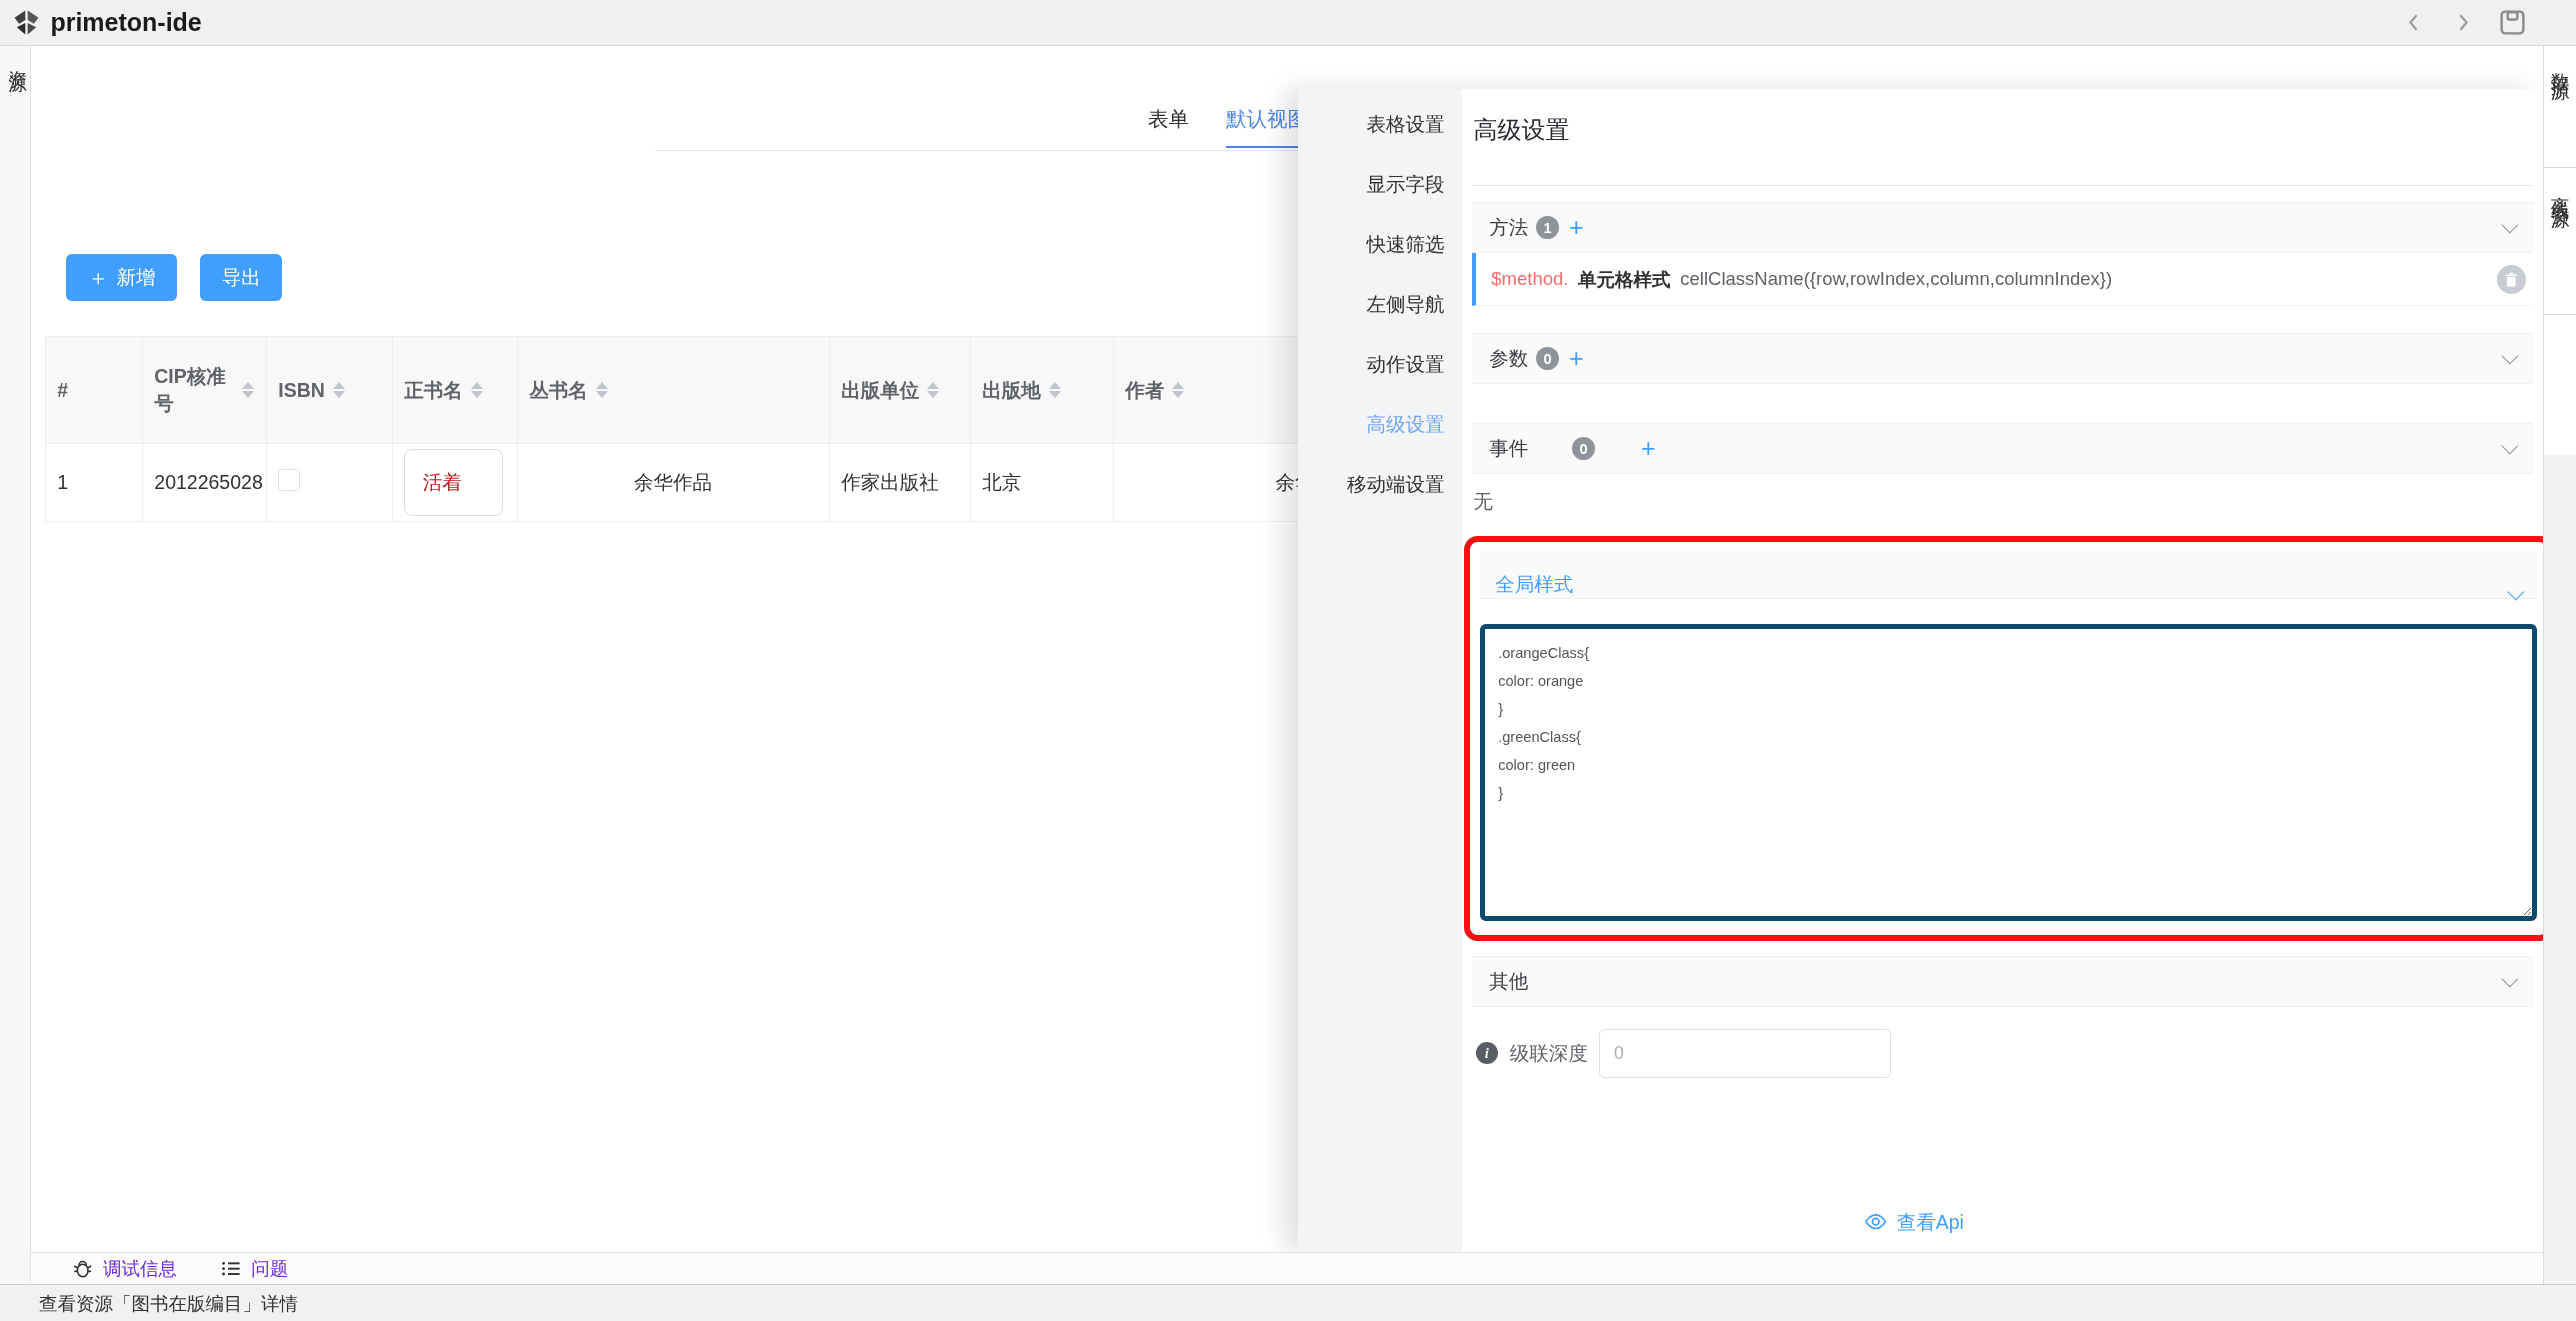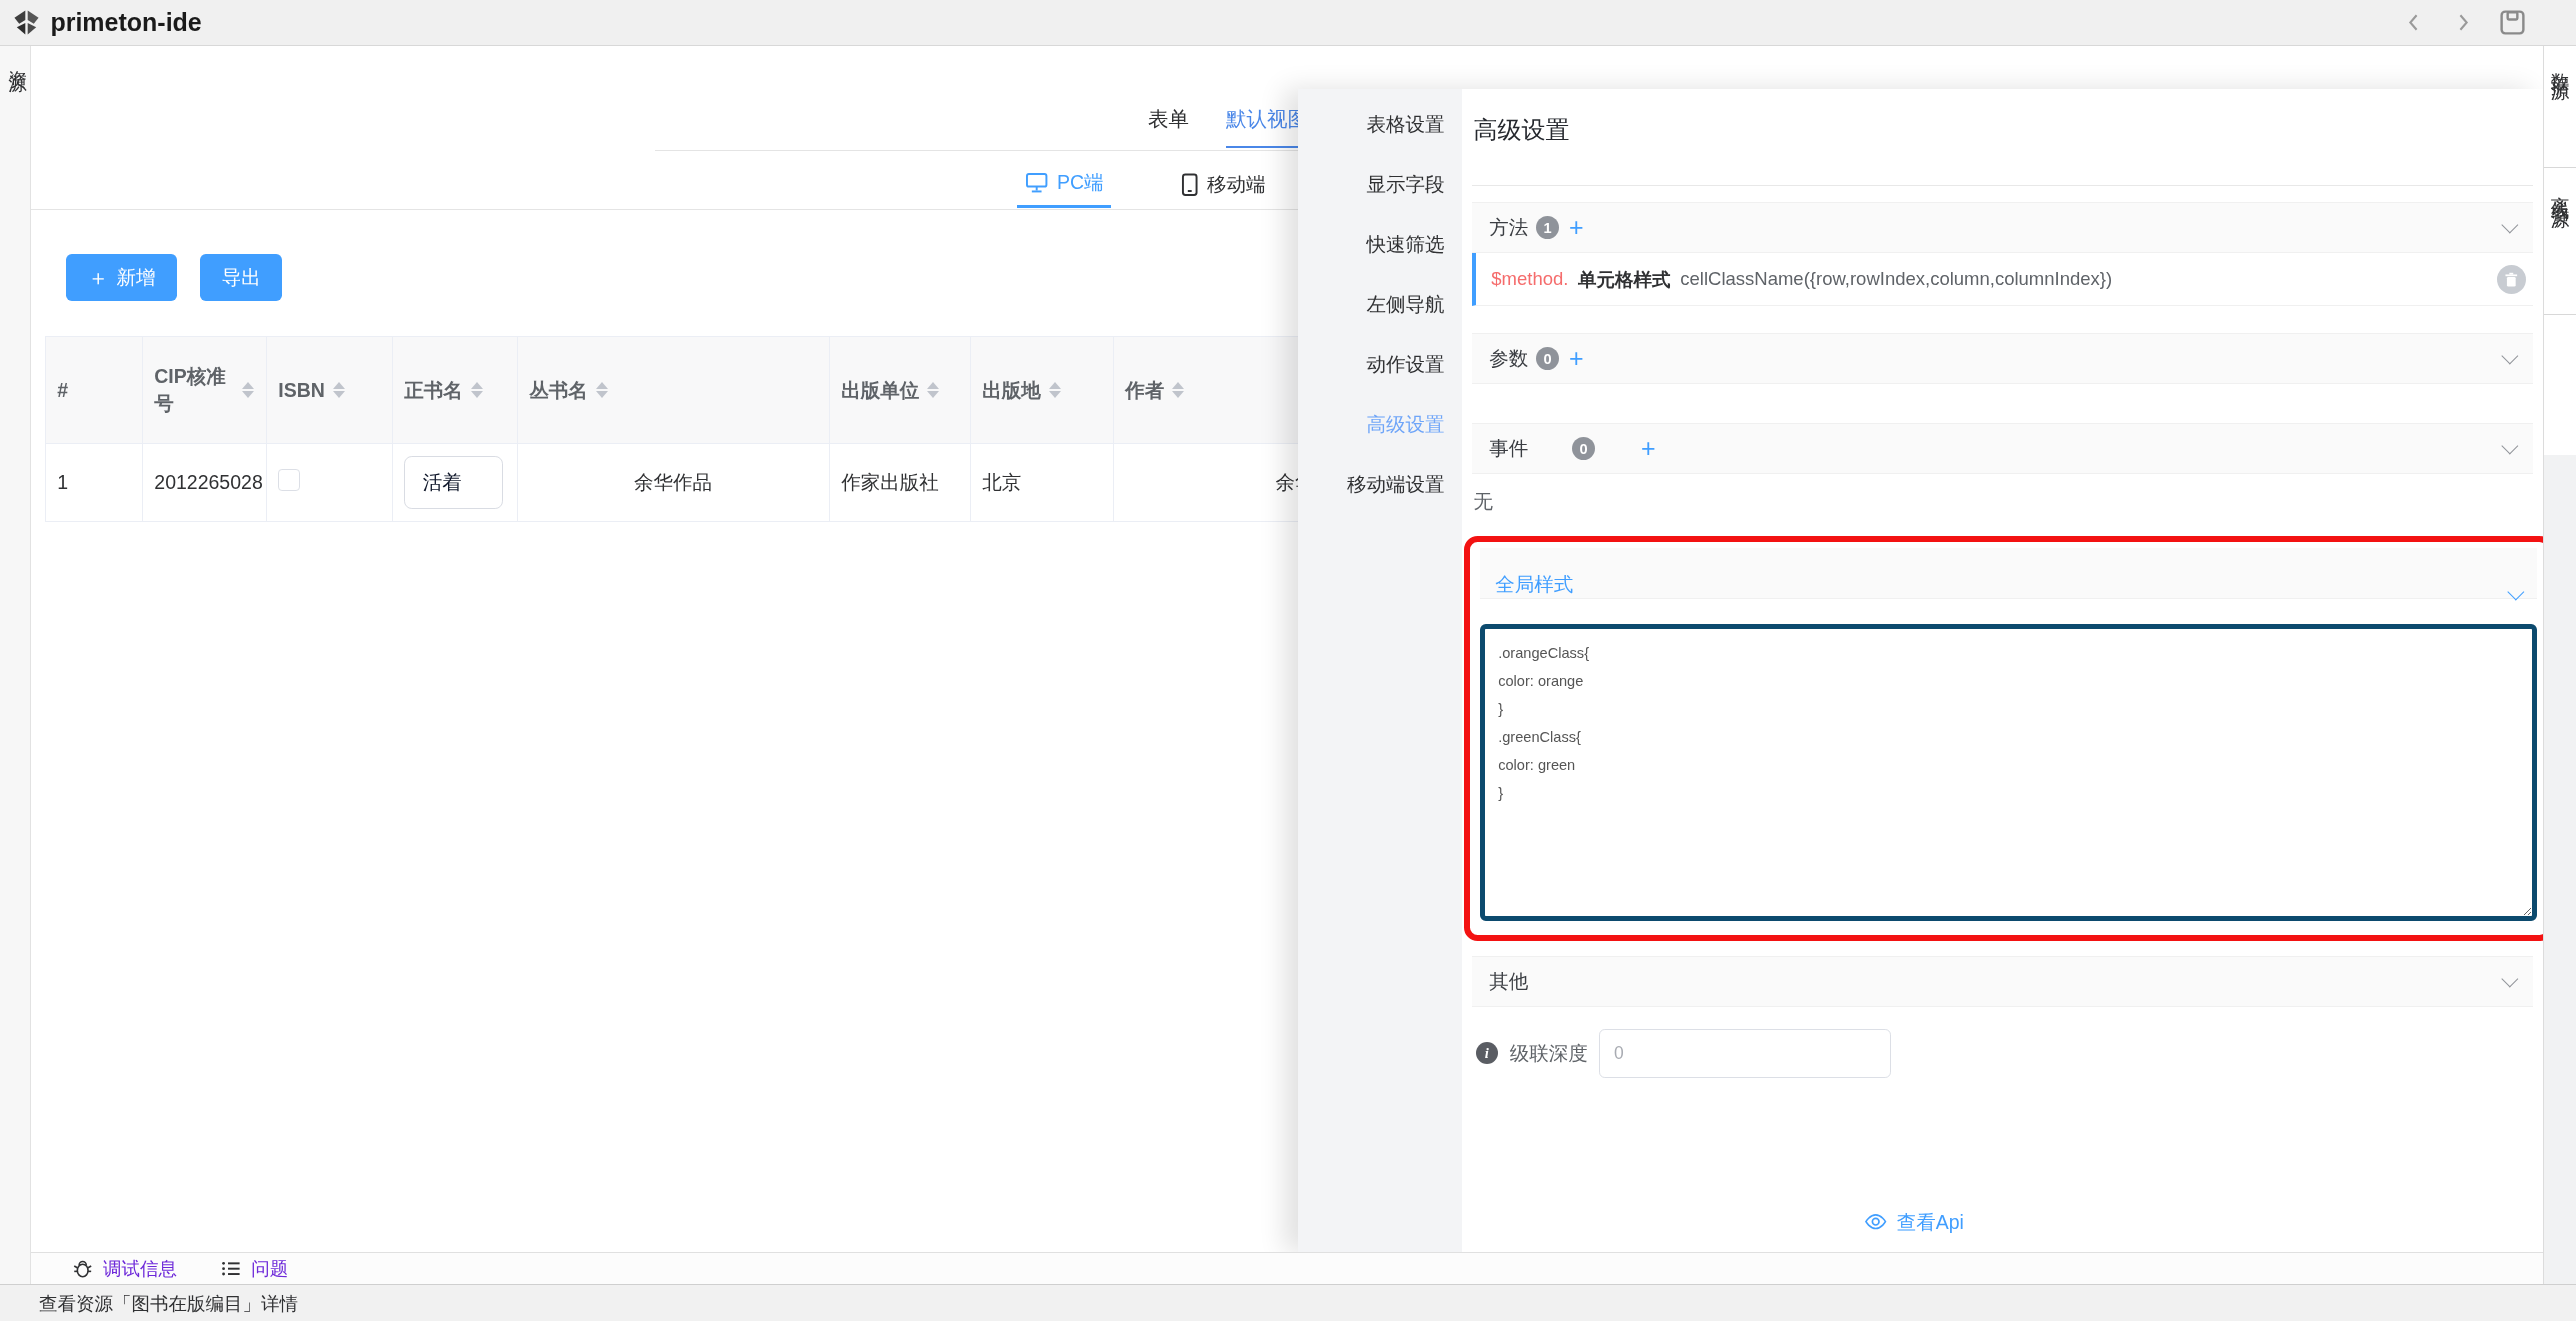--- a/index.html
+++ b/index.html
@@ -53,21 +53,21 @@
   .grid td{height:78px;font-size:19.5px;color:#303133;background:#fff;}
   .th-inner{display:flex;align-items:center;gap:7.8px;}
   .sort-caret{display:inline-flex;flex-direction:column;gap:2.9px;}
   .sort-caret i{display:block;width:0;height:0;border-left:6.8px solid transparent;border-right:6.8px solid transparent;}
   .sort-caret .up{border-bottom:7.8px solid #c0c4cc;}
   .sort-caret .dn{border-top:7.8px solid #c0c4cc;}
   .c-green{color:var(--green);}
   .c-orange{color:var(--orange);}
   .t-center{text-align:center !important;}
   .checkbox{display:inline-block;width:21.4px;height:21.4px;border:1.9px solid #dcdfe6;border-radius:3.9px;background:#fff;cursor:pointer;}
-  .cell-input{width:99px;height:53px;border:1px solid #d9dce3;border-radius:7.8px;padding:0 17.5px;font-size:19.5px;color:#0f172a;outline:none;}
+  .cell-input{width:99px;height:67px;border:1px solid #d9dce3;border-radius:7.8px;padding:0 17.5px;font-size:19.5px;color:#b91c1c;outline:none;}
 
   
   .drawer{position:absolute;left:1298px;top:89px;width:1245px;height:1163px;background:#fff;
     box-shadow:-13.6px 0 25px rgba(0,0,0,.12);}
   .settings-menu{position:absolute;left:0;top:0;width:164px;height:100%;background:#f3f4f6;padding-top:5.8px;}
   .menu-item{height:60px;display:flex;align-items:center;justify-content:flex-end;padding-right:17.5px;
     font-size:19.5px;color:#303133;cursor:pointer;}
   .menu-item.active{color:#6fa5f8;}
   .panel{position:absolute;left:164px;top:0;width:1081px;height:100%;background:#fff;padding:11.7px 9.7px 0 9.7px;}
   .panel-title{font-size:24px;color:#25282e;font-weight:500;margin:13.6px 0 0 1.9px;}
@@ -157,37 +157,20 @@
   </div>
 
 
   <main class="main">
     <div class="view-tabs">
       <span class="view-tab">表单</span>
       <span class="view-tab active">默认视图</span>
     </div>
     <div class="hr1"></div>
 
-    <div class="device-tabs">
-      <div class="devtab pc">
-        <svg width="23.4" height="21.4" viewBox="0 0 24 22">
-          <rect x="2" y="2" width="20" height="13" rx="2" fill="none" stroke="#409eff" stroke-width="2"></rect>
-          <line x1="12" y1="15" x2="12" y2="19" stroke="#409eff" stroke-width="2"></line>
-          <line x1="7" y1="20" x2="17" y2="20" stroke="#409eff" stroke-width="2"></line>
-        </svg>
-        <span>PC端</span>
-      </div>
-      <div class="devtab mobile">
-        <svg width="17.5" height="23.4" viewBox="0 0 18 24">
-          <rect x="2" y="1.5" width="14" height="21" rx="2.5" fill="none" stroke="#303133" stroke-width="2"></rect>
-          <line x1="7" y1="18.5" x2="11" y2="18.5" stroke="#303133" stroke-width="2"></line>
-        </svg>
-        <span>移动端</span>
-      </div>
-    </div>
 
     <div class="toolbar">
       <button class="btn">
         <span class="plus">＋</span>
         <span>新增</span>
       </button>
       <button class="btn">
         <span>导出</span>
       </button>
     </div>

